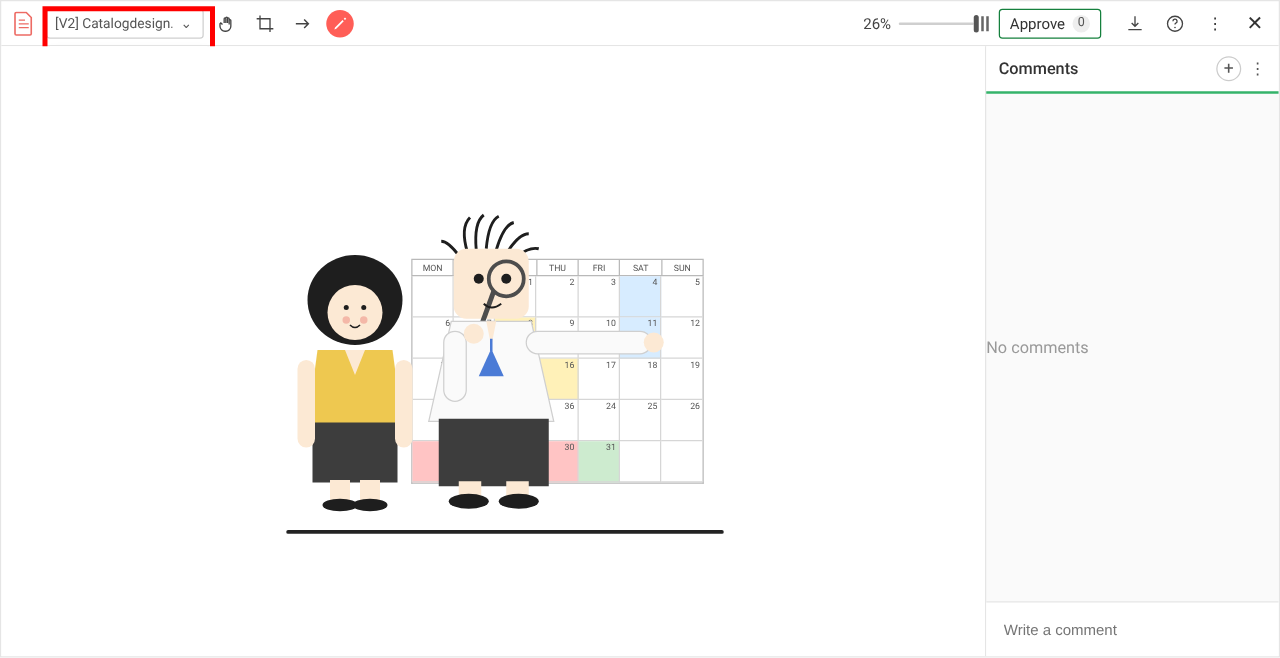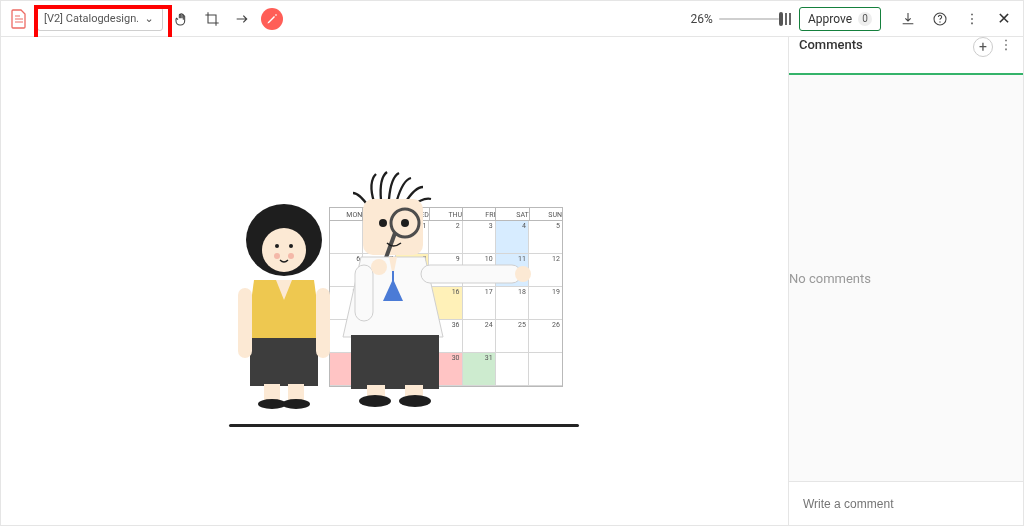--- a/index.html
+++ b/index.html
@@ -31,36 +31,36 @@
 .v-badge { font-size:9px; font-weight:600; color:#fff; border-radius:2px; padding:1px 3px; }
 .v-badge.g { background:#34b36a; }
 
 
 .highlight-box { position:absolute; top:4px; left:33px; width:138px; height:72px; border:4px solid #ff0000; pointer-events:none; }
 .annot-arrow { position:absolute; top:44px; left:172px; width:90px; height:60px; pointer-events:none; }
 .annot-label { position:absolute; top:84px; left:257px; font-size:16px; color:#000; }
 
 
 .comments-panel { position:absolute; top:36px; right:0; bottom:0; width:235px; border-left:1px solid #e5e5e5; background:#fafafa; display:flex; flex-direction:column; }
-.comments-header { height:38px; border-bottom:2px solid #34b36a; padding:0 10px; display:flex; background:#fff; }
+.comments-header { height:38px; border-bottom:2px solid #34b36a; padding:0 10px; display:flex; align-items:center; background:#fff; }
 .comments-header .title { flex:1; font-size:13px; color:#333; font-weight:500; }
 .comments-header .plus { width:20px; height:20px; border:1px solid #ccc; border-radius:50%; display:flex; align-items:center; justify-content:center; font-size:14px; color:#555; margin-right:6px; }
 .comments-header .dots { width:14px; text-align:center; color:#555; }
 .comments-empty { flex:1; display:flex; align-items:center; justify-content:flex-start; color:#999; font-size:13px; }
 .comment-input { height:44px; border-top:1px solid #e5e5e5; background:#fff; display:flex; align-items:center; padding:0 12px; }
 .comment-input input { border:none; outline:none; width:100%; font-size:12px; color:#555; }
 
 
 .canvas { position:absolute; top:36px; left:0; right:235px; bottom:0; background:#fff; }
 .illus { position:absolute; top:130px; left:218px; width:360px; height:260px; }
 
 
 .cal { position:absolute; top:40px; left:110px; width:234px; height:180px; font-size:7px; color:#555; }
 .cal-hdr { height:14px; border:1px solid #b9b9b9; display:flex; }
-.cal-hdr div { flex:1; text-align:right; line-height:14px; border-right:1px solid #b9b9b9;}
+.cal-hdr div { flex:1; text-align:center; line-height:14px; border-right:1px solid #b9b9b9;}
 .cal-hdr div:last-child { border-right:none;}
 .cal-body { display:grid; grid-template-columns:repeat(7,1fr); grid-template-rows:repeat(5,1fr); border:1px solid #b9b9b9; border-top:none; height:166px; }
 .cal-body div { border-right:1px solid #d6d6d6; border-bottom:1px solid #d6d6d6; position:relative; text-align:right; padding:1px 2px;}
 .cal-body div:nth-child(7n){border-right:none;}
 .cal-body .y { background:#fff1b8;}
 .cal-body .b { background:#d7ecff;}
 .cal-body .r { background:#ffc4c4;}
 .cal-body .g { background:#cdebcf;}
 .ground { position:absolute; bottom:0; left:10px; right:0; height:3px; background:#232323; border-radius:2px; }
 </style>

